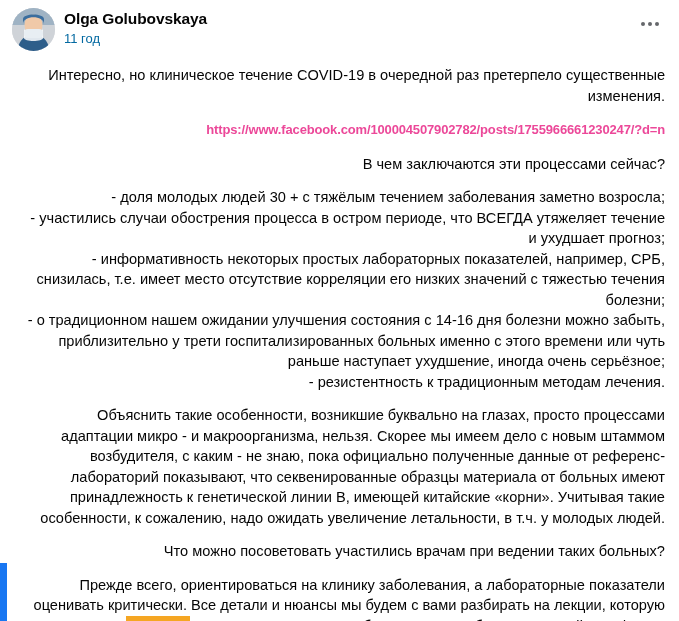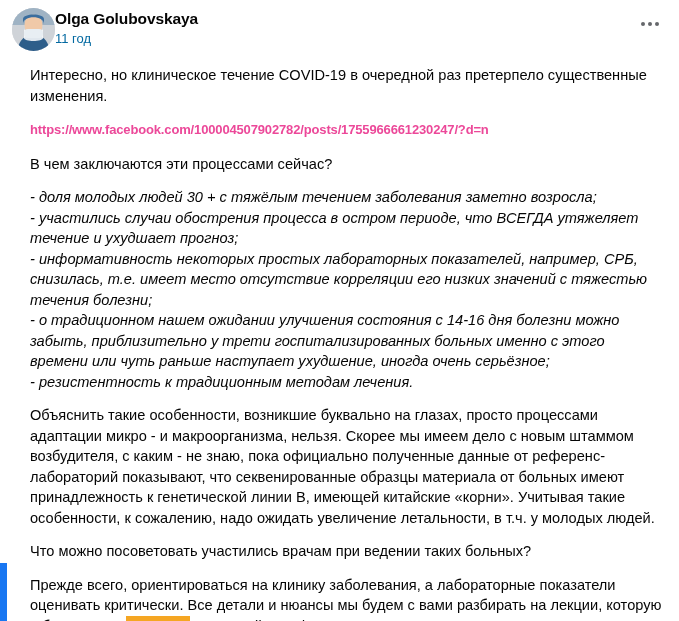--- a/index.html
+++ b/index.html
@@ -31,20 +31,21 @@
     width: 43px;
     height: 43px;
     border-radius: 50%;
     overflow: hidden;
     flex: 0 0 43px;
     background: #d8dade;
     position: relative;
   }
   .avatar svg { display: block; }
   .header-text {
+    margin-left: 9px;
     padding-top: 2px;
     display: flex;
     flex-direction: column;
     justify-content: center;
   }
   .author-name {
     font-size: 15.5px;
     font-weight: bold;
     color: #050505;
     line-height: 18px;
@@ -74,28 +75,28 @@
     border-radius: 50%;
     background: #65676b;
   }
   .post-body {
     padding: 14px 14px 0 14px;
     font-size: 14.6px;
     line-height: 20.5px;
     color: #050505;
   }
   .para {
-    margin: 0 0 13px 16px;
+    margin: 0 0 13px 8px;
+    text-align: right;
   }
   .para.tight {
     margin-bottom: 0;
   }
   .para.list {
     margin-bottom: 13px;
-    font-style: italic;
   }
   .link-bold {
     font-weight: bold;
     color: #ec4899;
     text-decoration: none;
     font-size: 13px;
   }
   .nowrap-url {
     letter-spacing: -0.15px;
   }

